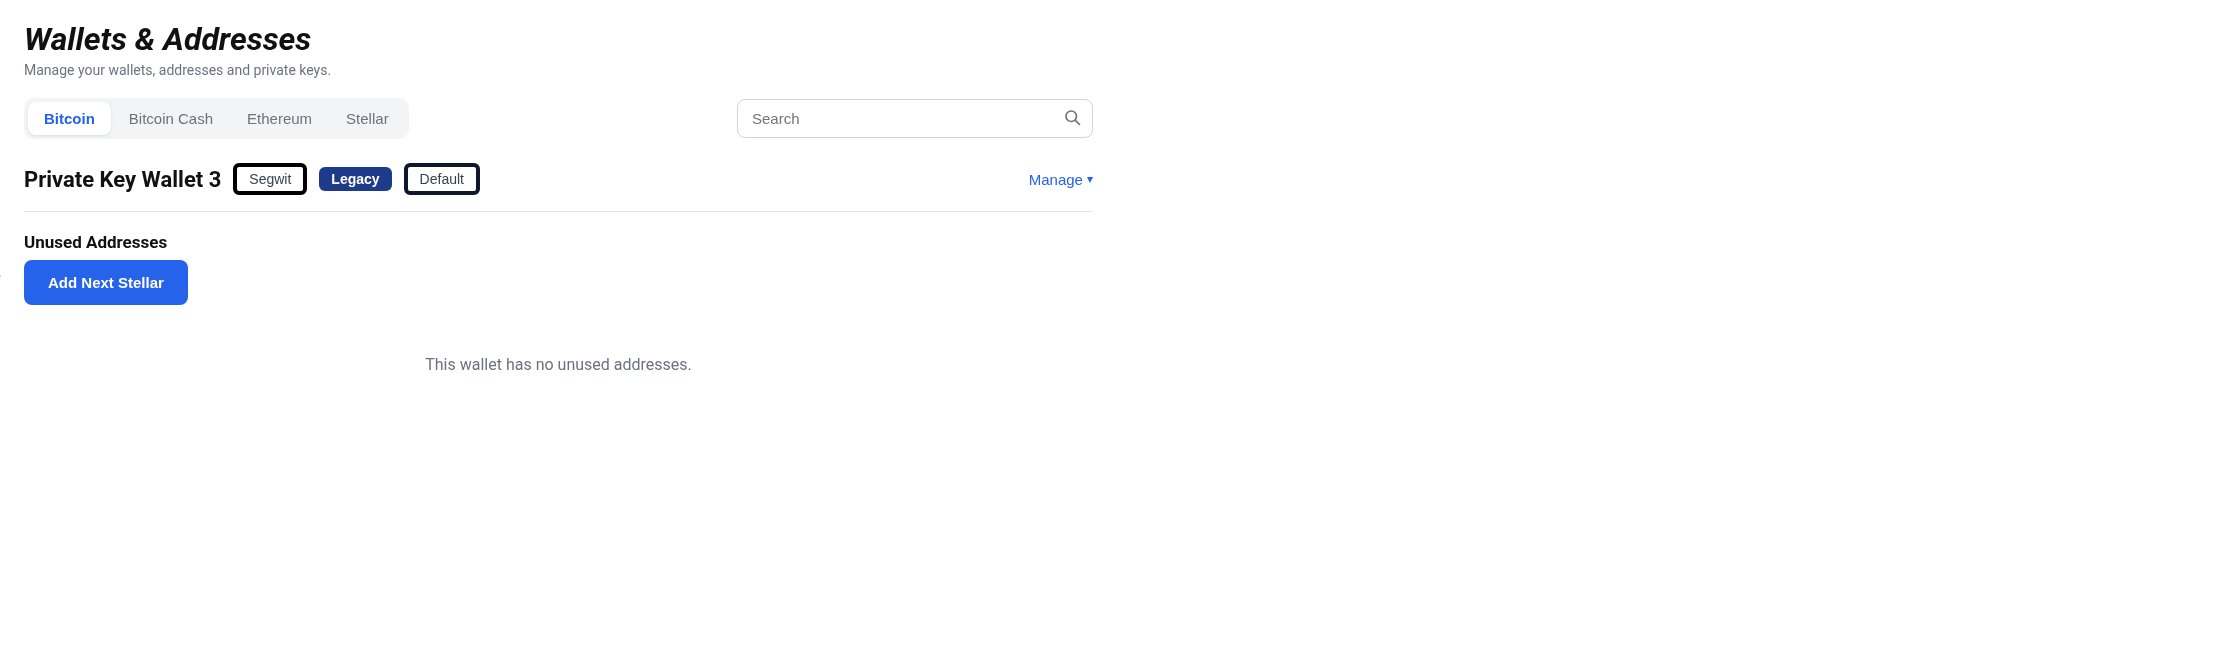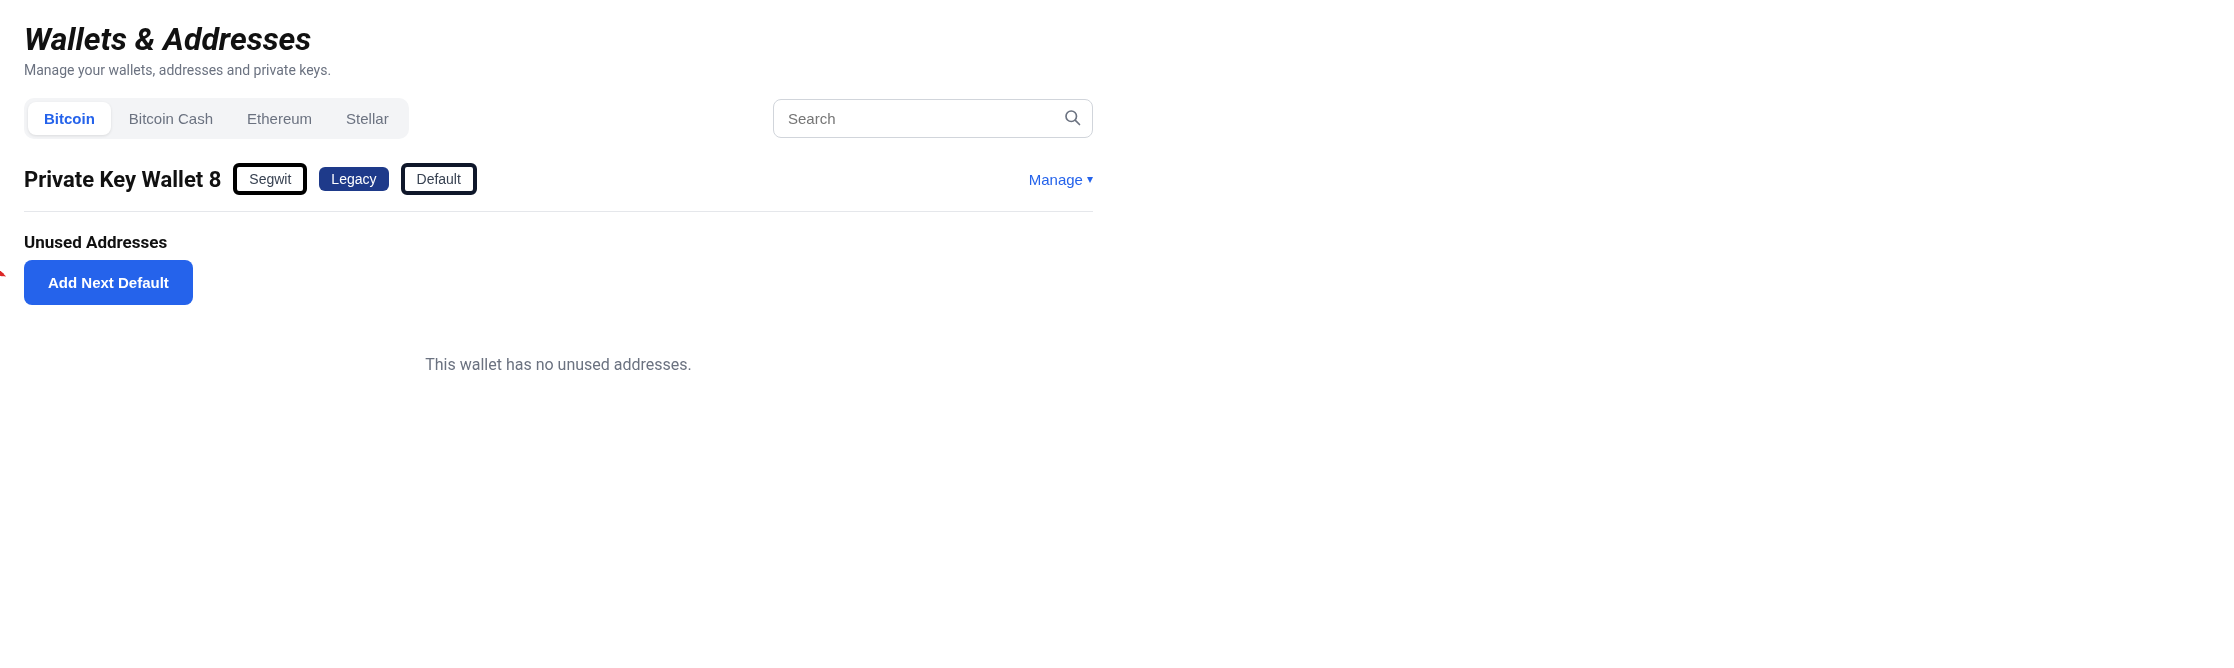--- a/index.html
+++ b/index.html
@@ -61,21 +61,21 @@
 
     .tab.active {
       background: #ffffff;
       color: #2563eb;
       font-weight: 600;
       box-shadow: 0 1px 3px rgba(0,0,0,0.1);
     }
 
     .search-container {
       position: relative;
-      width: 320px;
+      width: 356px;
     }
 
     .search-input {
       width: 100%;
       padding: 10px 40px 10px 14px;
       border: 1px solid #d1d5db;
       border-radius: 8px;
       font-size: 15px;
       color: #6b7280;
       background: #fff;
@@ -122,20 +122,21 @@
     .badge-segwit {
       background: transparent;
       border: 4px solid #000000;
       color: #374151;
     }
 
     .badge-legacy {
       background: #1e3a8a;
       color: #ffffff;
       border: none;
+      font-weight: bold;
     }
 
     .badge-default {
       background: transparent;
       border: 4px solid #0f172a;
       color: #374151;
     }
 
     .manage-btn {
       display: flex;
@@ -235,21 +236,21 @@
       <svg width="18" height="18" viewBox="0 0 24 24" fill="none" stroke="#6b7280" stroke-width="2.2" stroke-linecap="round" stroke-linejoin="round">
         <circle cx="11" cy="11" r="7"></circle>
         <line x1="16.5" y1="16.5" x2="22" y2="22"></line>
       </svg>
     </span>
   </div>
 </div>
 
 <div class="wallet-header">
   <div class="wallet-title-group">
-    <span class="wallet-name">Private Key Wallet 8</span>
+    <span class="wallet-name">Private Key Wallet 3</span>
     <button class="badge badge-segwit">Segwit</button>
     <button class="badge badge-legacy">Legacy</button>
     <button class="badge badge-default">Default</button>
   </div>
 
   <button class="manage-btn">
     <span>Manage</span>
     <span class="manage-chevron">▾</span>
   </button>
 </div>
@@ -265,17 +266,17 @@
     <div class="red-arrow">
       <svg width="160" height="60" viewBox="0 0 160 60">
         <defs>
           <marker id="arrowhead" markerWidth="10" markerHeight="7" refX="9" refY="3.5" orient="auto">
             <polygon points="0 0, 10 3.5, 0 7" fill="#dc2626"></polygon>
           </marker>
         </defs>
         <path d="M 10 10 C 40 5, 80 10, 150 45" stroke="#dc2626" stroke-width="3.5" fill="none" marker-end="url(#arrowhead)"></path>
       </svg>
     </div>
-    <button class="add-next-btn">Add Next Default</button>
+    <button class="add-next-btn">Add Next Stellar</button>
   </div>
 </div>
 
 <div class="empty-msg">This wallet has no unused addresses.</div>
 
 </body></html>

